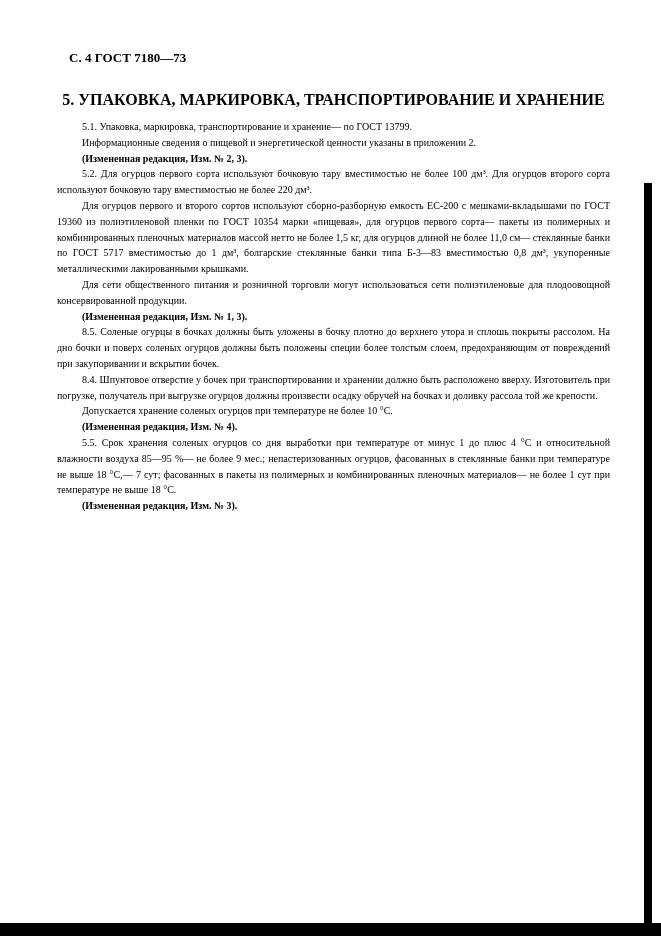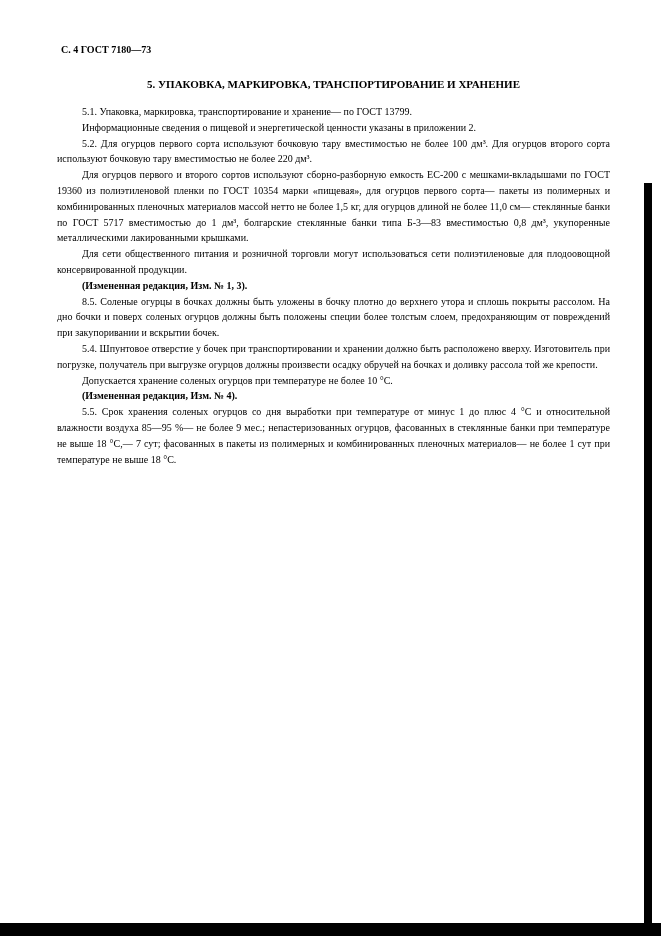--- a/index.html
+++ b/index.html
@@ -18,30 +18,30 @@
     background: #ffffff;
     overflow: hidden;
   }
   .content {
     position: absolute;
     left: 57px;
     top: 38px;
     width: 553px;
   }
   .page-header {
-    font-size: 10px;
+    font-size: 13px;
     font-weight: bold;
-    margin: 4px;
+    margin: 12px;
     line-height: 15px;
   }
   .section-title {
-    font-size: 11px;
+    font-size: 16px;
     font-weight: bold;
     text-align: center;
-    margin: 20px 0 12px 0;
+    margin: 27px 0 12px 0;
     line-height: 15px;
   }
   p.para {
     margin: 0;
     font-size: 10px;
     line-height: 15.8px;
     text-align: justify;
     text-indent: 25px;
   }
   p.amended {
@@ -71,37 +71,39 @@
   <div class="content">
 
     <p class="page-header">С. 4 ГОСТ 7180—73</p>
 
     <h1 class="section-title">5. УПАКОВКА, МАРКИРОВКА, ТРАНСПОРТИРОВАНИЕ И ХРАНЕНИЕ</h1>
 
     <p class="para">5.1. Упаковка, маркировка, транспортирование и хранение— по ГОСТ 13799.</p>
 
     <p class="para">Информационные сведения о пищевой и энергетической ценности указаны в приложении 2.</p>
 
+    <p class="para amended">(Измененная редакция, Изм. № 2, 3).</p>
 
     <p class="para">5.2. Для огурцов первого сорта используют бочковую тару вместимостью не более 100 дм³. Для огурцов второго сорта используют бочковую тару вместимостью не более 220 дм³.</p>
 
     <p class="para">Для огурцов первого и второго сортов используют сборно-разборную емкость ЕС-200 с мешками-вкладышами по ГОСТ 19360 из полиэтиленовой пленки по ГОСТ 10354 марки «пищевая», для огурцов первого сорта— пакеты из полимерных и комбинированных пленочных материалов массой нетто не более 1,5 кг, для огурцов длиной не более 11,0 см— стеклянные банки по ГОСТ 5717 вместимостью до 1 дм³, болгарские стеклянные банки типа Б-3—83 вместимостью 0,8 дм³, укупоренные металлическими лакированными крышками.</p>
 
     <p class="para">Для сети общественного питания и розничной торговли могут использоваться сети полиэтиленовые для плодоовощной консервированной продукции.</p>
 
     <p class="para amended">(Измененная редакция, Изм. № 1, 3).</p>
 
     <p class="para">8.5. Соленые огурцы в бочках должны быть уложены в бочку плотно до верхнего утора и сплошь покрыты рассолом. На дно бочки и поверх соленых огурцов должны быть положены специи более толстым слоем, предохраняющим от повреждений при закупоривании и вскрытии бочек.</p>
 
-    <p class="para">5.4. Шпунтовое отверстие у бочек при транспортировании и хранении должно быть расположено вверху. Изготовитель при погрузке, получатель при выгрузке огурцов должны произвести осадку обручей на бочках и доливку рассола той же крепости.</p>
+    <p class="para">8.4. Шпунтовое отверстие у бочек при транспортировании и хранении должно быть расположено вверху. Изготовитель при погрузке, получатель при выгрузке огурцов должны произвести осадку обручей на бочках и доливку рассола той же крепости.</p>
 
     <p class="para">Допускается хранение соленых огурцов при температуре не более 10 °С.</p>
 
     <p class="para amended">(Измененная редакция, Изм. № 4).</p>
 
     <p class="para">5.5. Срок хранения соленых огурцов со дня выработки при температуре от минус 1 до плюс 4 °С и относительной влажности воздуха 85—95 %— не более 9 мес.; непастеризованных огурцов, фасованных в стеклянные банки при температуре не выше 18 °С,— 7 сут; фасованных в пакеты из полимерных и комбинированных пленочных материалов— не более 1 сут при температуре не выше 18 °С.</p>
 
+    <p class="para amended">(Измененная редакция, Изм. № 3).</p>
 
   </div>
 
   <div class="scan-edge-right"></div>
   <div class="scan-edge-bottom"></div>
 </div>
 
 </body></html>

